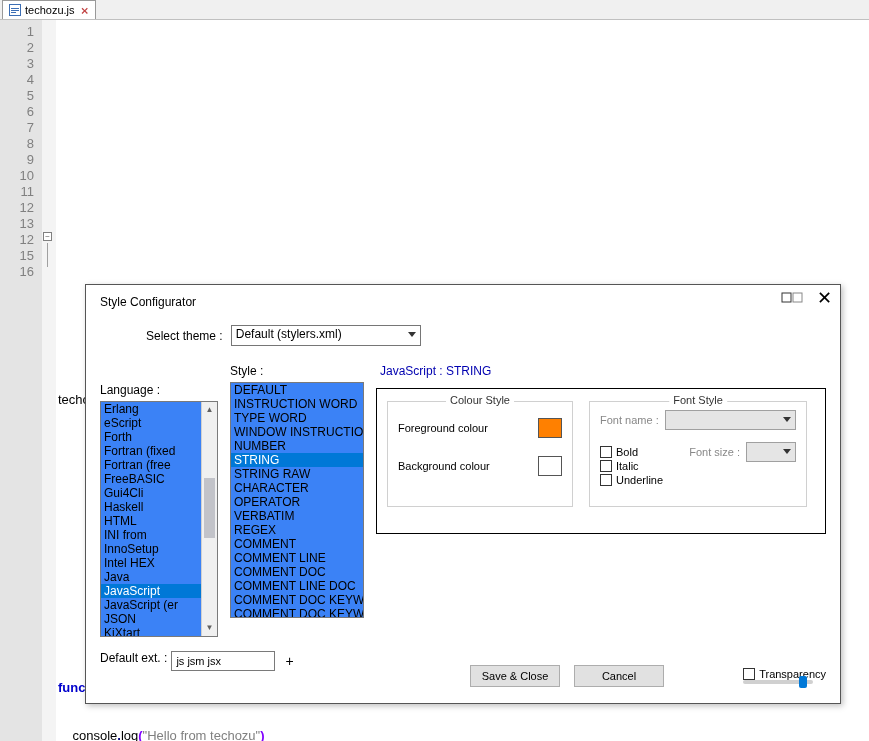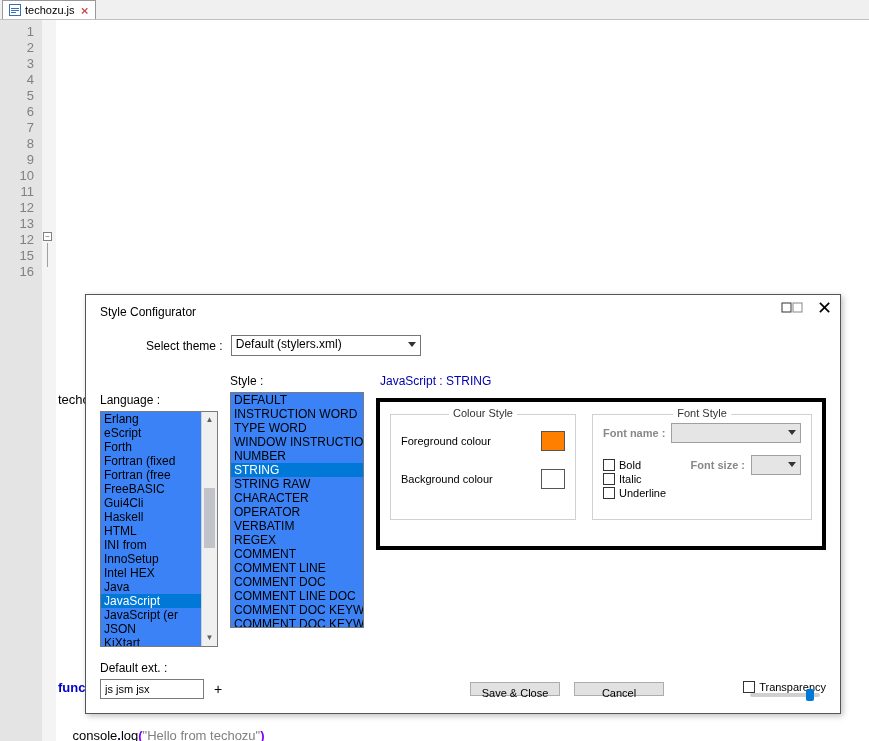--- a/index.html
+++ b/index.html
@@ -21,21 +21,21 @@
   .code { font-family: Consolas, monospace; font-size: 13px; line-height: 16px; padding: 4px 0 4px 2px; flex: 1; white-space: pre; }
   .code-line { height: 16px; }
   .kw { color: #0000cc; font-weight: bold; }
   .word { color: #000; font-weight: bold; }
   .str { color: #808080; }
   .punct { color: #000080; font-weight: bold; }
   .paren { color: #8000ff; font-weight: bold; }
   .brace { color: #8000ff; font-weight: bold; }
   
   
-  .dialog { position: absolute; left: 85px; top: 294px; width: 756px; height: 420px; background: #fff; border: 1px solid #555; box-shadow: 2px 2px 6px rgba(0,0,0,0.25); padding: 10px 14px; }
+  .dialog { position: absolute; left: 85px; top: 284px; width: 756px; height: 420px; background: #fff; border: 1px solid #555; box-shadow: 2px 2px 6px rgba(0,0,0,0.25); padding: 10px 14px; }
   .dialog-title { font-size: 12px; color: #000; }
   .dialog-controls { position: absolute; right: 8px; top: 6px; display: flex; gap: 14px; align-items: center; }
   .win-icon { width: 22px; height: 14px; }
   .close-x { font-size: 18px; line-height: 14px; font-weight: 300; cursor: default; }
   
   .theme-row { margin-top: 16px; display: flex; align-items: center; gap: 8px; margin-left: 46px; font-size: 12px; }
   .theme-select { width: 190px; height: 21px; border: 1px solid #767676; background: #fff; font-size: 12px; padding: 1px 18px 1px 4px; position: relative; }
   .select-arrow { position: absolute; right: 4px; top: 6px; width: 0; height: 0; border-left: 4px solid transparent; border-right: 4px solid transparent; border-top: 5px solid #333; }
   
   .panels { display: flex; gap: 12px; margin-top: 18px; }
@@ -47,46 +47,46 @@
   .listbox { border: 1px solid #7a7a7a; height: 236px; overflow: hidden; position: relative; background: #3b82f6; }
   .listbox-inner { position: absolute; left: 0; top: 0; right: 0; }
   .list-item { padding: 0 3px; font-size: 12px; line-height: 14px; white-space: nowrap; overflow: hidden; }
   .list-item.sel { background: #0078d7; color: #fff; }
   .scrollbar { position: absolute; right: 0; top: 0; width: 16px; height: 100%; background: #f0f0f0; border-left: 1px solid #d0d0d0; }
   .scroll-btn { height: 16px; background: #f0f0f0; text-align: center; font-size: 8px; line-height: 16px; color: #606060; }
   .scroll-thumb { background: #c2c3c9; margin: 0 2px; }
   
   .right-panel { flex: 1; }
   .style-heading { color: #0000b0; font-size: 12px; margin-bottom: 10px; margin-left: 4px; }
-  .style-groups { display: flex; border: 4px solid #000000; padding: 12px 10px 26px 10px; gap: 16px; }
+  .style-groups { display: flex; border: 1px solid #000000; padding: 12px 18px 26px 10px; gap: 16px; }
   .group { border: 1px solid #d0d0d0; padding: 8px 10px 12px 10px; position: relative; flex: 1; }
   .group-title { position: absolute; top: -8px; left: 50%; transform: translateX(-50%); background: #fff; padding: 0 4px; font-size: 11px; color: #333; }
   .colour-row { display: flex; align-items: center; gap: 8px; font-size: 11px; margin: 8px 0 18px 0; }
   .swatch { width: 24px; height: 20px; border: 1px solid #555; }
   .swatch.fg { background: #ff8000; }
   .swatch.bg { background: #fff; }
   .font-row { display: flex; align-items: center; gap: 6px; font-size: 11px; margin-bottom: 8px; }
-  .font-row.disabled { color: #888; font-weight: bold; }
+  .font-row.disabled { color: #888; }
   .font-select, .size-select { border: 1px solid #a0a0a0; background: #e5e5e5; height: 20px; position: relative; }
   .font-select { flex: 1; }
   .size-select { width: 50px; }
   .checks { display: flex; flex-direction: column; gap: 2px; font-size: 11px; margin-top: 4px; }
   .chk { display: flex; align-items: center; gap: 4px; }
   .chk-box { width: 12px; height: 12px; border: 1px solid #333; background: #fff; }
   .font-lower { display: flex; justify-content: space-between; align-items: flex-start; margin-top: 12px; }
   
   .ext-row { display: flex; gap: 10px; align-items: flex-end; margin-top: 14px; font-size: 12px; }
-  .ext-field { display: flex; flex-direction: column; gap: 4px; }
+  .ext-field { display: flex; flex-direction: row; gap: 4px; }
   .ext-input { width: 104px; height: 20px; border: 1px solid #7a7a7a; padding: 1px 4px; font-size: 11px; }
   .plus { font-size: 14px; margin-bottom: 2px; }
   
   .bottom-row { position: absolute; bottom: 16px; left: 14px; right: 14px; display: flex; align-items: center; }
   .btns { display: flex; gap: 14px; margin-left: 370px; }
-  .btn { width: 90px; height: 14px; background: #e1e1e1; border: 1px solid #adadad; font-size: 11px; text-align: center; line-height: 20px; }
-  .transp { margin-left: auto; display: flex; flex-direction: column; align-items: center; font-size: 11px; }
+  .btn { width: 90px; height: 22px; background: #e1e1e1; border: 1px solid #adadad; font-size: 11px; text-align: center; line-height: 20px; }
+  .transp { margin-left: auto; display: flex; flex-direction: column; align-items: flex-start; font-size: 11px; }
   .transp-chk { display: flex; align-items: center; gap: 4px; }
   .slider { width: 70px; height: 4px; background: #d0d0d0; position: relative; border-radius: 2px; }
   .slider-thumb { position: absolute; right: 6px; top: -4px; width: 8px; height: 12px; background: #0078d7; border-radius: 2px; }
 </style>
 </head>
 <body>
 
 <div class="tab-bar">
   <div class="tab">
     <span class="tab-icon">

